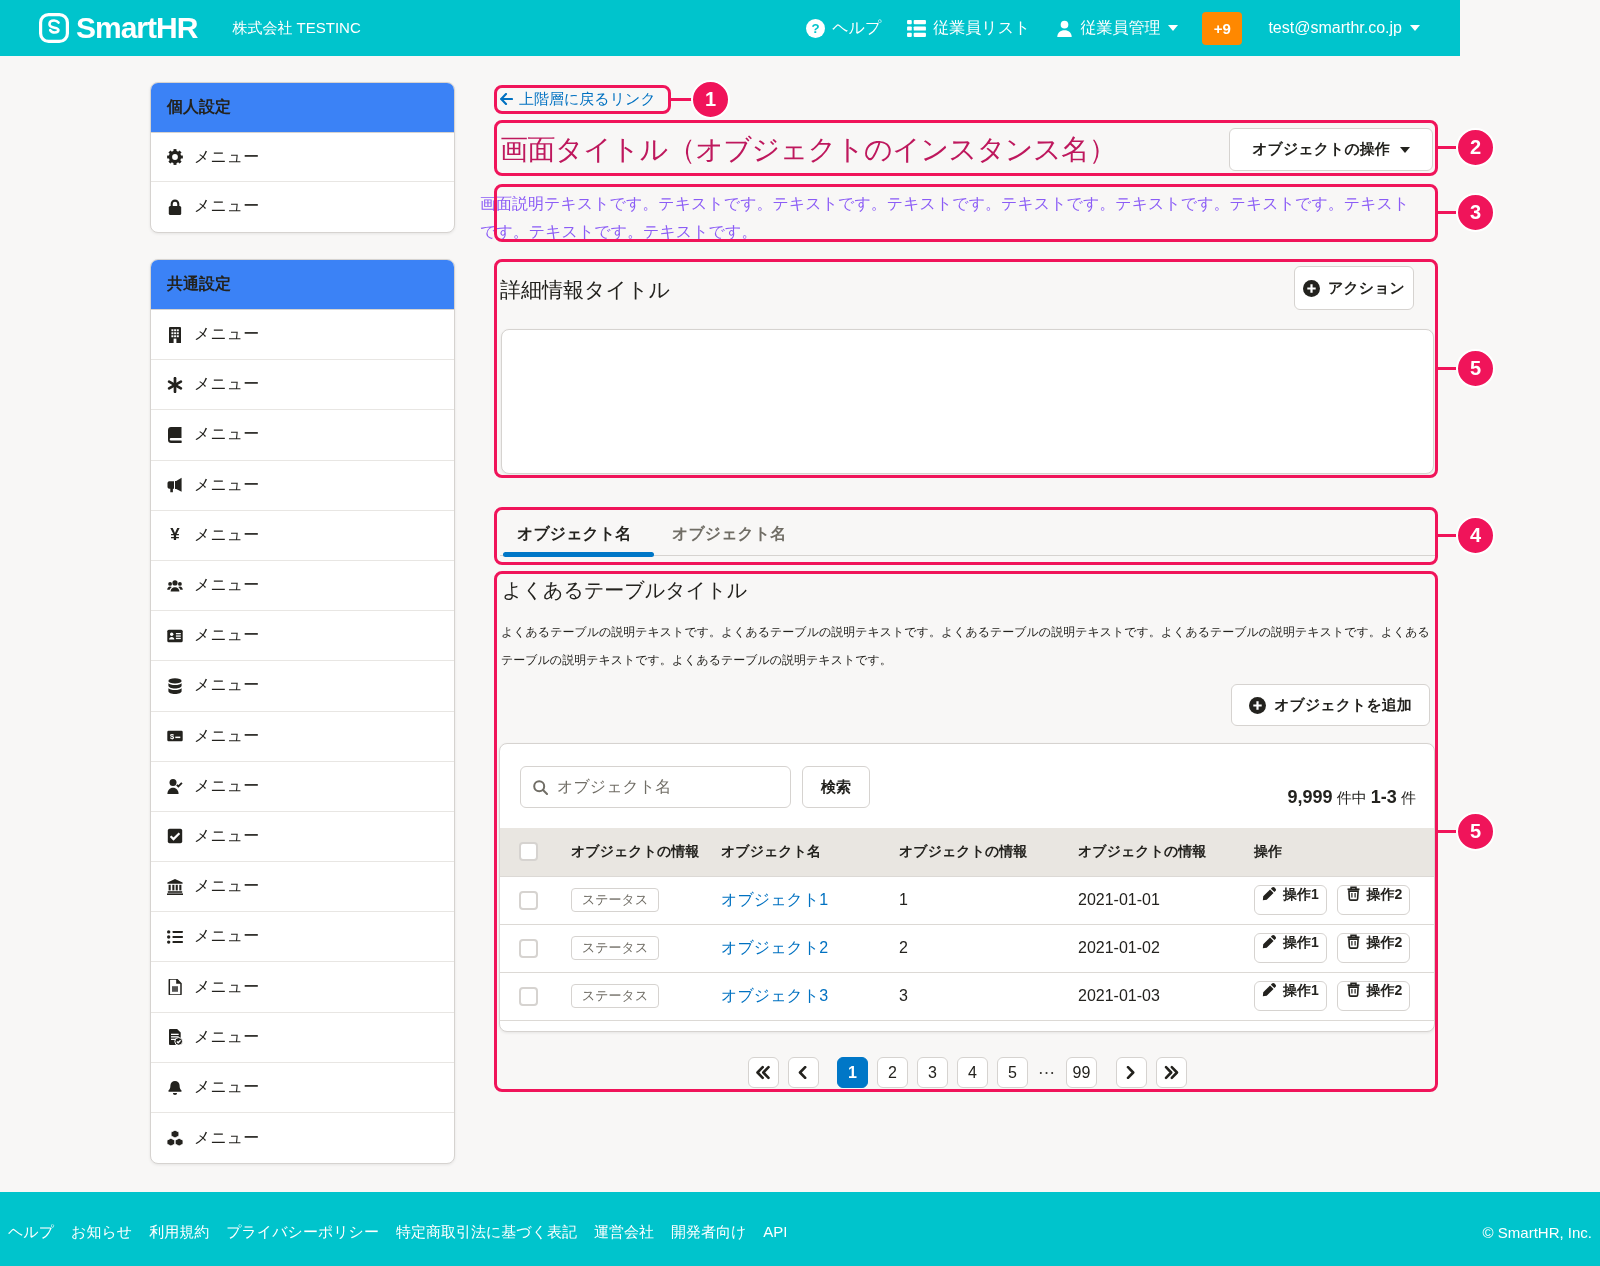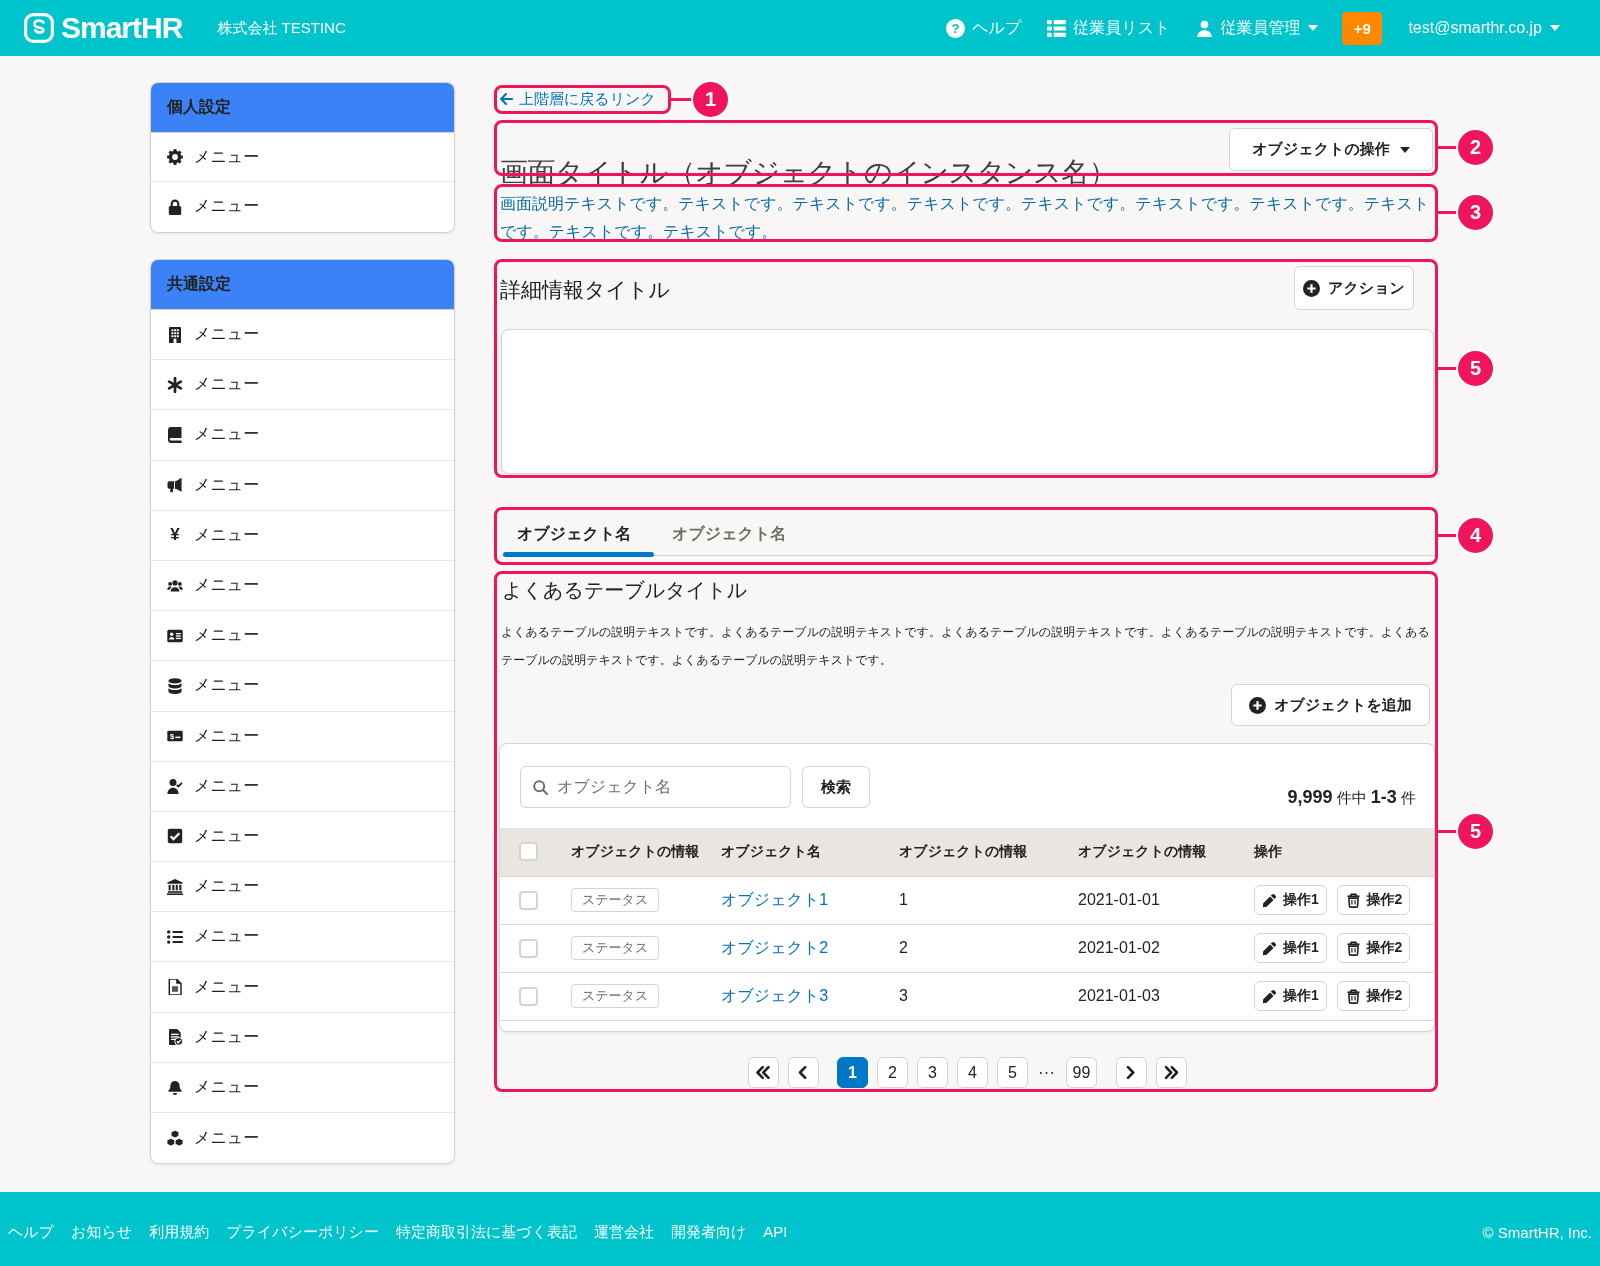--- a/index.html
+++ b/index.html
@@ -1,21 +1,21 @@
 <!DOCTYPE html>
 <html lang="ja"><head>
 <meta charset="utf-8">
 <style>
 * { margin:0; padding:0; box-sizing:border-box; }
 html,body { width:1600px; height:1266px; }
 body { position:relative; font-family:"Liberation Sans", sans-serif; background:#f8f7f6; color:#23221e; overflow:hidden; }
 .abs { position:absolute; }
 
 
-.hd { position:absolute; left:0; top:0; width:1600px; height:56px; background:#00c4cc; color:#fff; }
+.hd { position:absolute; left:0; top:0; width:1460px; height:56px; background:#00c4cc; color:#fff;padding-left:15px; }
 .hd-in { display:flex; align-items:center; height:56px; padding:0 40px 0 24px; }
 .logo-mark { width:30px; height:30px; }
 .logo-type { font-size:30px; font-weight:bold; letter-spacing:-1px; margin-left:7px; }
 .tenant { font-size:15px; margin-left:35px; color:#ffffff; }
 .hd-r { margin-left:auto; display:flex; align-items:center; font-size:16px; }
 .hd-item { display:flex; align-items:center; margin-left:26px; }
 .hd-item svg { margin-right:7px; }
 .badge9 { background:#ff8800; color:#fff; border-radius:4px; font-size:15px; font-weight:bold; width:40px; height:33px; display:flex; align-items:center; justify-content:center; margin-left:24px; }
 .caret { width:0; height:0; border-left:5px solid transparent; border-right:5px solid transparent; border-top:6px solid #fff; margin-left:8px; }
 
@@ -26,24 +26,24 @@
 .sb-h { background:#3b82f6; font-weight:bold; font-size:16px; height:50px; display:flex; align-items:center; padding:0 16px; border-bottom:1px solid #d6d3d0; }
 .sb-row { height:50.2px; display:flex; align-items:center; padding:0 16px; font-size:16px; border-bottom:1px solid #e8e6e3; }
 .sb1 .sb-row { height:49.3px; }
 .sb-row:last-child { border-bottom:none; }
 .sb-row svg { width:16px; height:16px; margin-right:11px; flex:none; }
 .sb-row .yen { width:16px; margin-right:11px; font-weight:bold; font-size:17px; text-align:center; }
 
 
 .backlink { left:500px; top:87px; font-size:15px; color:#0071c1; display:flex; align-items:center; height:24px; }
 .backlink svg { margin-right:6px; }
-.pgtitle { left:500px; top:131px; font-size:28px; color:#404040; letter-spacing:-0.5px;margin-top:23px; }
+.pgtitle { left:500px; top:131px; font-size:28px; color:#be185d; letter-spacing:-0.5px; }
 .btn { background:#fff; border:1px solid #d6d3d0; border-radius:6px; font-weight:bold; font-size:15px; color:#23221e; display:flex; align-items:center; justify-content:center; font-family:"Liberation Sans", sans-serif; }
 .btn svg { margin-right:8px; }
-.desc { left:500px; top:190px; width:930px; font-size:16px; line-height:28px; color:#0369a1; }
+.desc { left:480px; top:190px; width:930px; font-size:16px; line-height:28px; color:#8b5cf6; }
 
 .sec-title21 { font-size:21px; color:#23221e; }
 .detail-card { left:501px; top:329px; width:933px; height:145px; }
 .tab-border { left:500px; top:555px; width:935px; height:1px; background:#d6d3d0; }
 .tab1 { left:517px; top:524px; font-size:16px; font-weight:bold; }
 .tab1u { left:503px; top:552px; width:151px; height:5px; background:#0077c7; border-radius:3px; }
 .tab2 { left:672px; top:524px; font-size:16px; color:#706d65; font-weight:bold; }
 
 .tbl-title { left:502px; top:577px; font-size:20px; }
 .tbl-desc { left:501px; top:618px; width:930px; font-size:12px; line-height:28px; }
@@ -55,21 +55,21 @@
 .count { position:absolute; right:18px; top:43px; font-size:15px; }
 .count b { font-size:18px; }
 
 table.t { border-collapse:collapse; width:100%; font-size:16px; border-bottom:1px solid #dcd9d5; }
 table.t th { background:#e9e6e1; font-size:14px; font-weight:bold; text-align:left; height:48px; padding:0 0 0 19px; }
 table.t td { border-top:1px solid #dcd9d5; height:48px; padding:0 0 0 19px; }
 .chkcell { width:52px; }
 .chk { width:19px; height:19px; border:2px solid #d6d3d0; border-radius:4px; background:#fff; }
 .status { display:inline-block; border:1px solid #d6d3d0; border-radius:4px; color:#706d65; font-size:13px; padding:2px 10px; background:#fff; }
 a.lnk { color:#0071c1; text-decoration:none; }
-.opbtn { display:inline-flex; align-items:center; justify-content:center; height:30px; width:73px; border:1px solid #d6d3d0; border-radius:6px; background:#fff; font-size:14px; font-weight:bold; margin-right:6px; }
+.opbtn { display:inline-flex; justify-content:center; height:30px; width:73px; border:1px solid #d6d3d0; border-radius:6px; background:#fff; font-size:14px; font-weight:bold; margin-right:6px; }
 .opbtn svg { margin-right:6px; }
 
 .pager { left:499px; top:1057px; width:936px; display:flex; justify-content:center; align-items:center; }
 .pg { width:31px; height:31px; border:1px solid #d6d3d0; border-radius:6px; background:#fff; display:flex; align-items:center; justify-content:center; font-size:16px; margin:0 4.5px; }
 .pg.on { background:#0077c7; border-color:#0077c7; color:#fff; font-weight:bold; }
 
 
 .ft { position:absolute; left:0; top:1192px; width:1600px; height:74px; background:#00c4cc; color:#fff; }
 .ft-in { display:flex; align-items:center; height:74px; padding:6px 8px 0; font-size:15px; }
 .ft a { color:#fff; text-decoration:none; margin-right:17px; }

